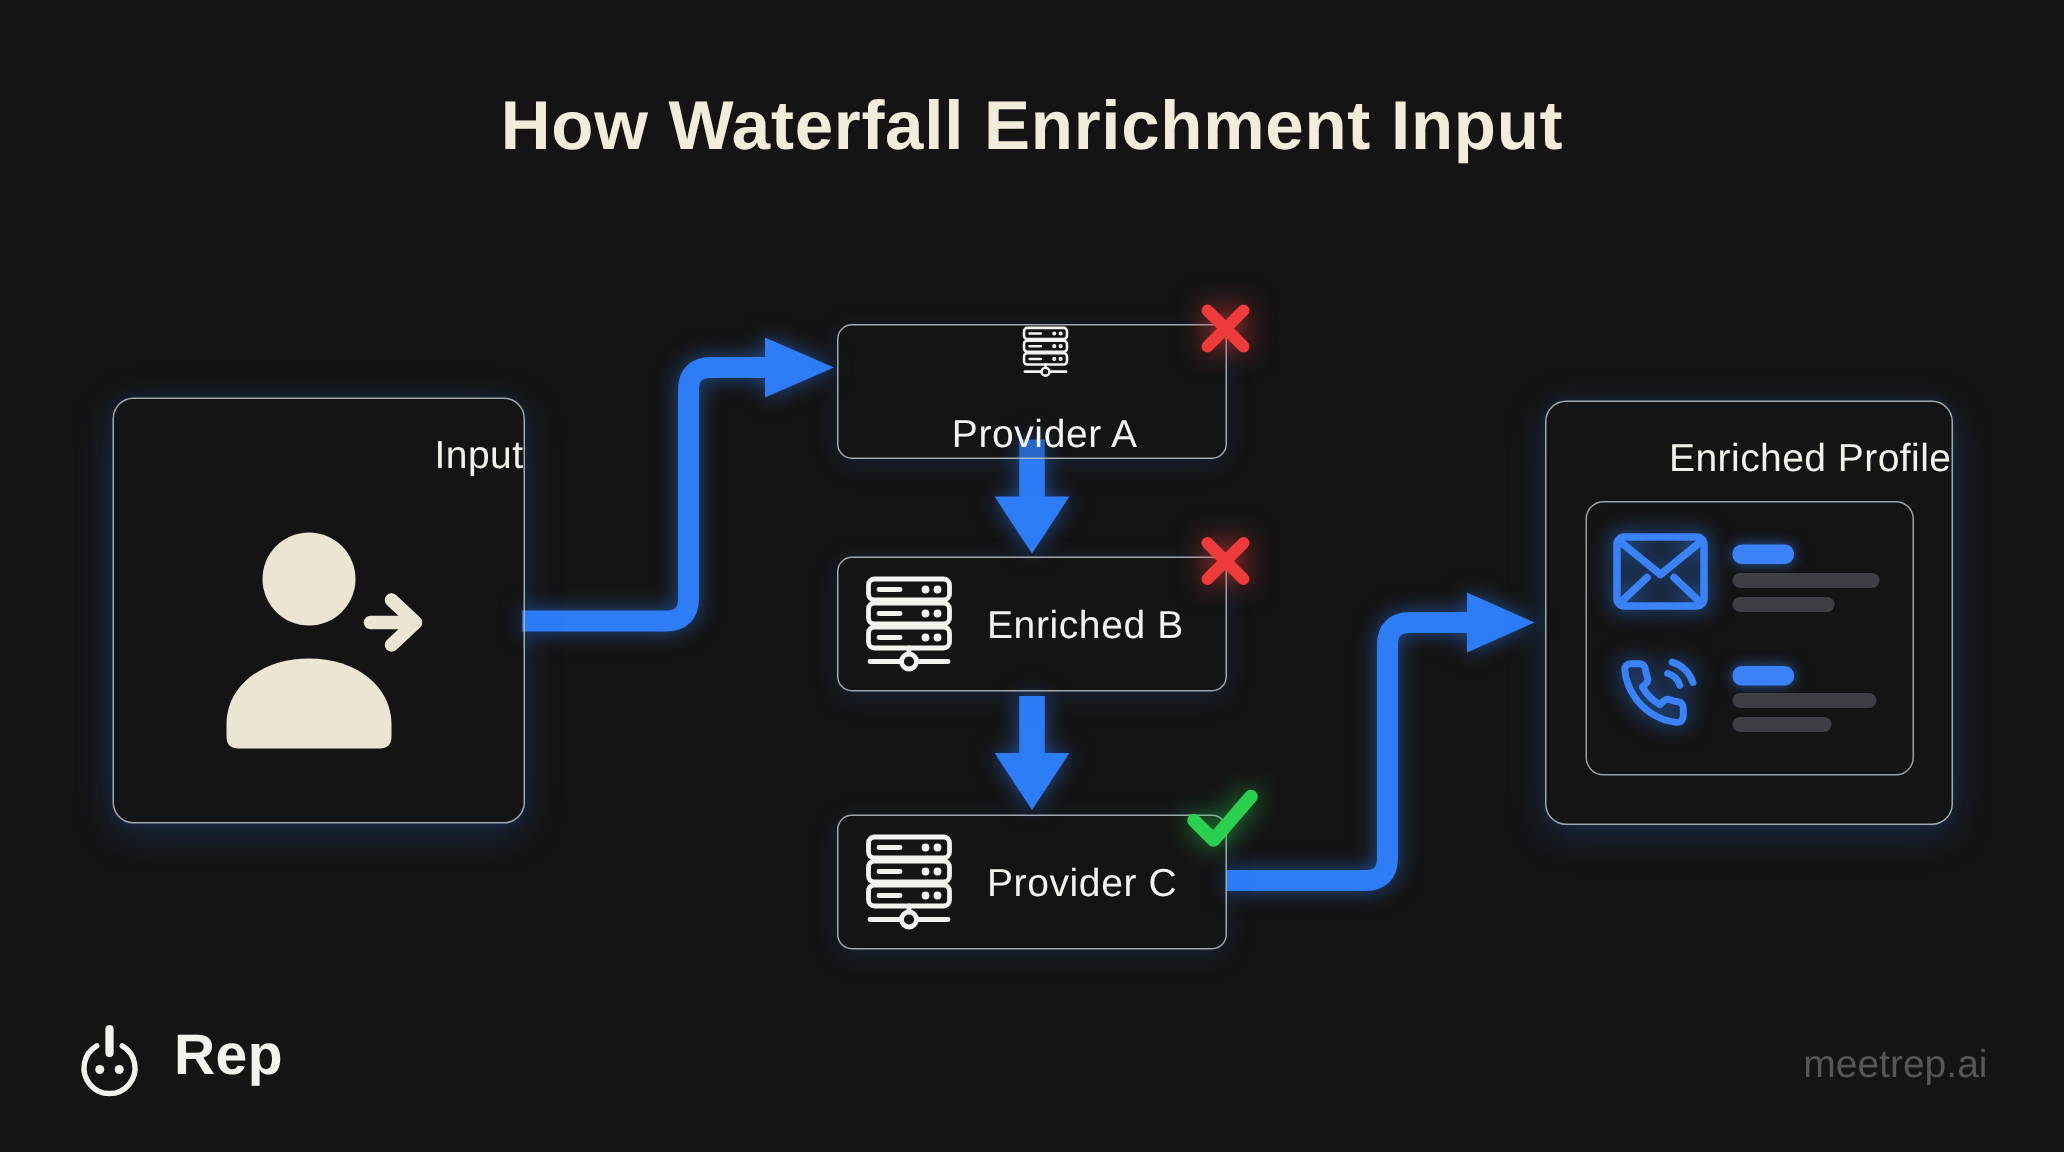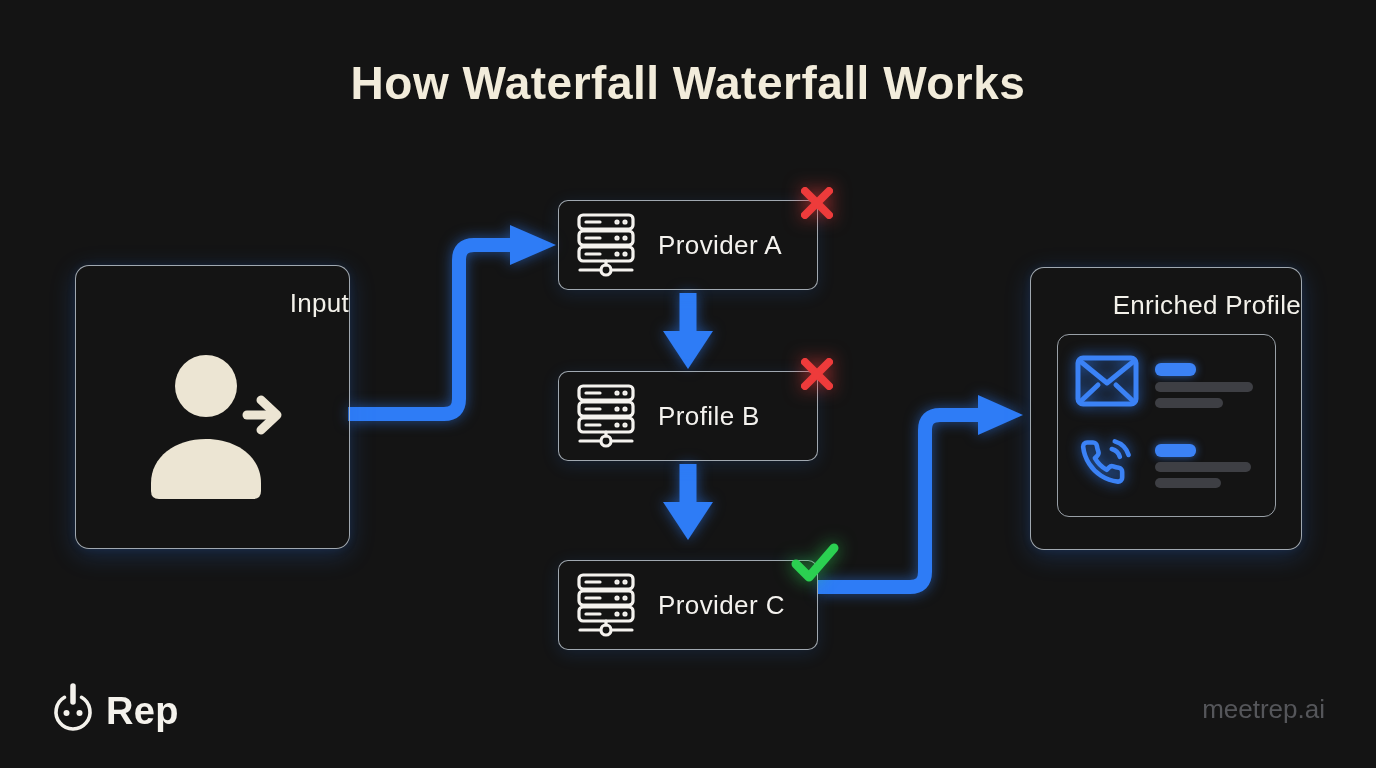--- a/index.html
+++ b/index.html
@@ -25,51 +25,51 @@
   .input-box{left:75px;top:265px;width:273px;height:282px;}
   .person-svg{position:absolute;left:58px;top:85px;}
   
   .provider{
     position:absolute;left:558px;width:260px;height:90px;
     border:1.5px solid rgba(186,195,204,.85);border-radius:10px;
     display:flex;align-items:center;gap:22px;padding-left:17px;
     box-sizing:border-box;background:rgba(20,20,20,.2);
     box-shadow:0 4px 18px rgba(46,124,246,.14);
   }
-  .provider-a{top:200px;} .provider-b{top:371px;} .provider-c{top:560px;}
+  .provider-a{top:216px;flex-direction:column;} .provider-b{top:371px;} .provider-c{top:543px;}
   .provider-label{font-size:26px;color:#f4f2ee;letter-spacing:.4px;}
   .status{position:absolute;}
   .status-x{right:-20px;top:-18px;filter:drop-shadow(0 0 9px rgba(238,59,59,.75));}
   .status-check{right:-24px;top:-21px;filter:drop-shadow(0 0 9px rgba(43,208,81,.75));}
   
   .profile-box{left:1030px;top:267px;width:270px;height:281px;border-radius:14px;}
   .profile-card{
     position:absolute;left:26px;top:66px;width:217px;height:181px;
     border:1.5px solid rgba(186,195,204,.8);border-radius:12px;box-shadow:none;
     background:transparent;
   }
   .glow-blue-icon{position:absolute;filter:drop-shadow(0 0 7px rgba(46,124,246,.8));}
   .bar{position:absolute;border-radius:6px;}
   .bar-blue{background:#3b82f6;height:13px;width:41px;
     box-shadow:0 0 9px rgba(59,130,246,.65);}
   .bar-grey{background:#3e3f44;height:10px;}
   
   .arrows{position:absolute;left:0;top:0;pointer-events:none;
     filter:drop-shadow(0 0 7px rgba(46,124,246,.55));}
   
-  .brand{position:absolute;left:50px;top:683px;display:flex;align-items:flex-end;gap:10px;}
+  .brand{position:absolute;left:50px;top:683px;display:flex;align-items:flex-start;gap:20px;}
   .brand-name{font-size:38px;font-weight:700;color:#f4f2ec;letter-spacing:.3px;}
   .site-link{position:absolute;right:51px;top:694px;font-size:26px;color:#55565a;margin-left:12px;}
 </style>
 </head>
 <body>
 
 <div class="canvas">
 
-  <div class="page-title">How Waterfall Waterfall Works</div>
+  <div class="page-title">How Waterfall Enrichment Input</div>
 
   <svg class="arrows" width="1376" height="768" viewBox="0 0 1376 768">
     <g stroke="#2e7cf6" fill="#2e7cf6">
       <path d="M348 414 L444 414 Q459 414 459 399 L459 260 Q459 245 474 245 L512 245" fill="none" stroke-width="14" stroke-linejoin="round"></path>
       <polygon points="510,225 556,245 510,265" stroke="none"></polygon>
     </g>
     <g stroke="#2e7cf6" fill="#2e7cf6">
       <line x1="688" y1="293" x2="688" y2="334" stroke-width="17"></line>
       <polygon points="663,331 713,331 688,369" stroke="none"></polygon>
     </g>
@@ -133,21 +133,21 @@
         <circle cx="41" cy="26" r="1" fill="#f4f2ee"></circle>
         <circle cx="49" cy="26" r="1" fill="#f4f2ee"></circle>
       <line x1="10" y1="42" x2="24" y2="42"></line>
         <circle cx="41" cy="42" r="1" fill="#f4f2ee"></circle>
         <circle cx="49" cy="42" r="1" fill="#f4f2ee"></circle>
       <line x1="30" y1="49" x2="30" y2="53"></line>
       <line x1="4" y1="58" x2="24" y2="58"></line>
         <circle cx="30" cy="58" r="5"></circle>
         <line x1="36" y1="58" x2="56" y2="58"></line>
     </svg>
-    <span class="provider-label">Profile B</span>
+    <span class="provider-label">Enriched B</span>
     <svg class="status status-x" width="40" height="40" viewBox="0 0 40 40" stroke="#ee3b3b" stroke-width="8" stroke-linecap="round">
       <line x1="8" y1="8" x2="32" y2="32"></line>
         <line x1="32" y1="8" x2="8" y2="32"></line>
     </svg>
   </div>
 
   <div class="provider provider-c">
     <svg width="60" height="66" viewBox="0 0 60 66" stroke="#f4f2ee" fill="none" stroke-width="3.2" stroke-linecap="round">
       <rect x="3" y="3" width="54" height="14" rx="4"></rect>
       <rect x="3" y="19" width="54" height="14" rx="4"></rect>

